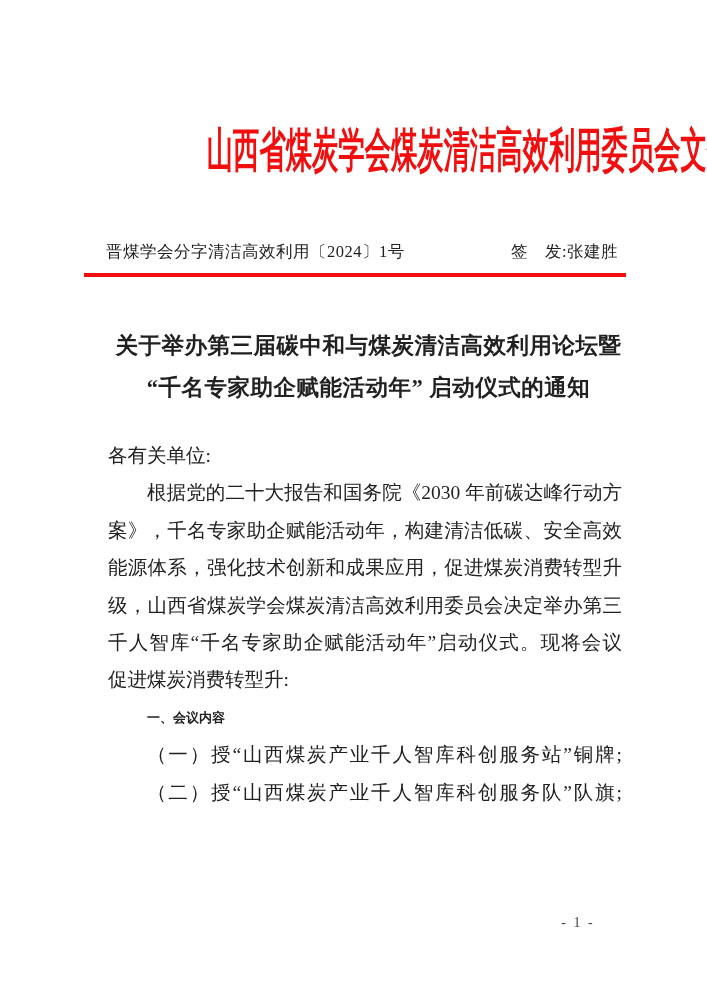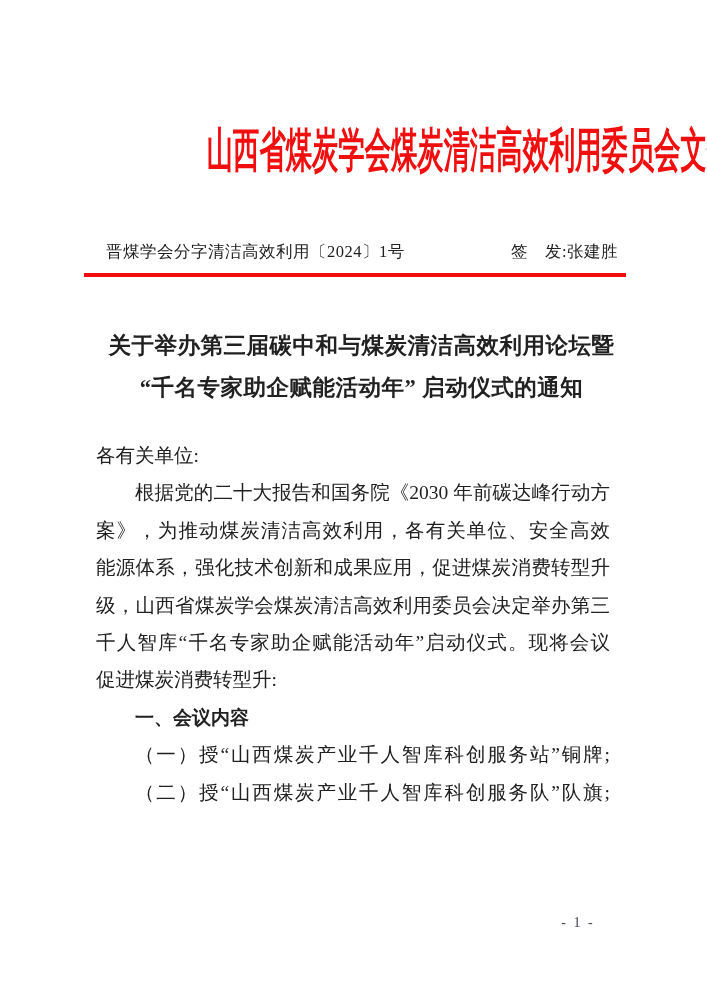--- a/index.html
+++ b/index.html
@@ -58,52 +58,52 @@
     left: 84px;
     width: 542px;
     height: 3.5px;
     background: var(--accent-red, #f10e0e);
   }
 
   
   .doc-title {
     position: absolute;
     top: 325px;
-    left: 48px;
+    left: 55px;
     width: 627px;
     text-align: center;
     font-weight: 700;
     font-size: 22.5px;
     line-height: 42px;
     letter-spacing: 0.5px;
   }
 
   
   .body-block {
     position: absolute;
     top: 437px;
-    left: 96px;
+    left: 108px;
     width: 514px;
     font-size: 19.5px;
     line-height: 37.4px;
   }
   .line {
     height: 37.4px;
     overflow: hidden;
   }
   .fill {
     text-align: justify;
     text-align-last: justify;
   }
   .plain { text-align: left; }
   .indent { text-indent: 39px; }
   .heading {
     font-family: "Liberation Sans", "DejaVu Sans", sans-serif;
     font-weight: 700;
-    font-size: 19px;
+    font-size: 13px;
     text-indent: 39px;
   }
 
   
   .page-num {
     position: absolute;
     top: 915px;
     left: 518px;
     width: 120px;
     text-align: center;
@@ -132,21 +132,21 @@
 
   <div class="doc-title">
     <div>关于举办第三届碳中和与煤炭清洁高效利用论坛暨</div>
     <div>“千名专家助企赋能活动年” 启动仪式的通知</div>
   </div>
 
   <div class="body-block">
     <div class="line plain">各有关单位:</div>
 
     <div class="line fill indent">根据党的二十大报告和国务院《2030 年前碳达峰行动方</div>
-    <div class="line fill">案》，为推动煤炭清洁高效利用，各有关单位、安全高效</div>
+    <div class="line fill">案》，千名专家助企赋能活动年，构建清洁低碳、安全高效</div>
     <div class="line fill">能源体系，强化技术创新和成果应用，促进煤炭消费转型升</div>
     <div class="line fill">级，山西省煤炭学会煤炭清洁高效利用委员会决定举办第三</div>
     <div class="line fill">千人智库“千名专家助企赋能活动年”启动仪式。现将会议</div>
     <div class="line plain">促进煤炭消费转型升:</div>
 
     <div class="line heading">一、会议内容</div>
 
     <div class="line fill indent">（一）授“山西煤炭产业千人智库科创服务站”铜牌;</div>
     <div class="line fill indent">（二）授“山西煤炭产业千人智库科创服务队”队旗;</div>
   </div>

